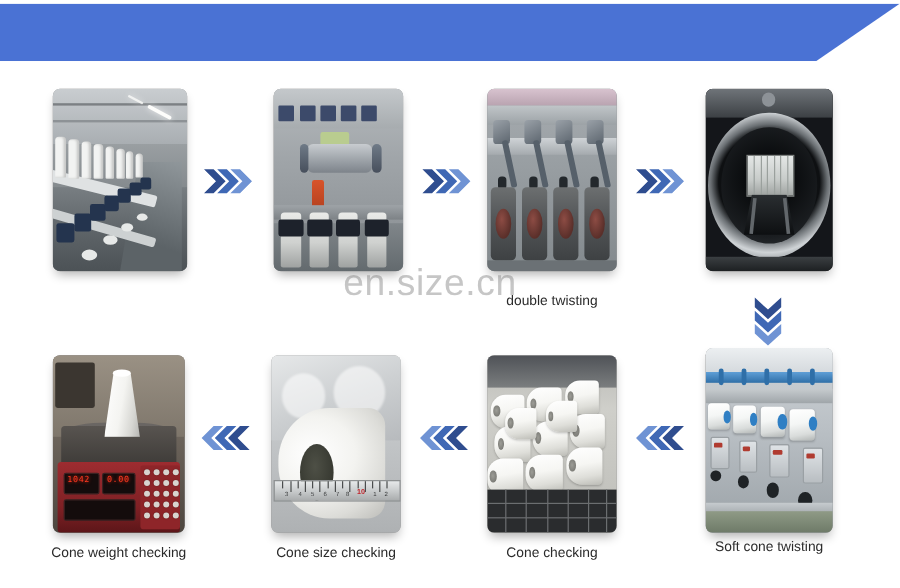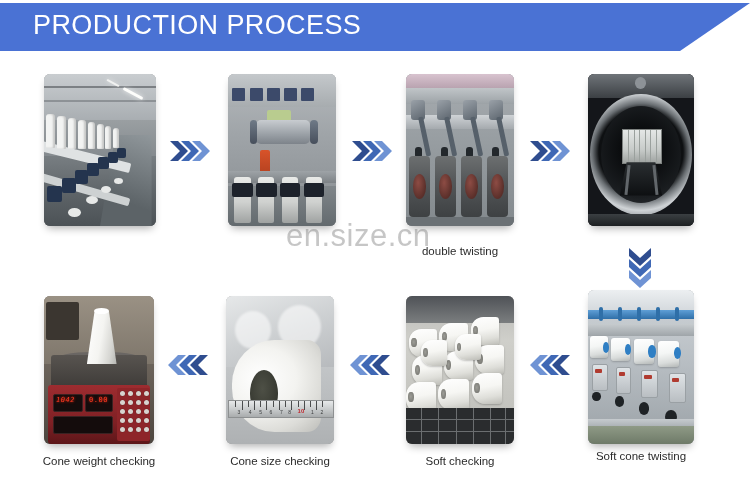--- a/index.html
+++ b/index.html
@@ -218,21 +218,20 @@
   .sc-rew .frame{position:absolute;left:0;width:100%;background:linear-gradient(180deg,#c6cbce,#9fa5a9);}
   .sc-rew .green{position:absolute;left:0;bottom:0;width:100%;height:12%;
      background:linear-gradient(180deg,#8f9a86,#6e7a68);}
 </style>
 </head>
 <body>
 
 <div class="page">
 
   <div class="banner"></div>
-  <div class="banner-title">PRODUCTION PROCESS</div>
 
   <div class="photo" style="left:44px;top:74px;width:112px;height:152px;">
     <div class="scene sc-spin">
       <div class="ceiling"></div>
       <div class="beam" style="top:12px;"></div>
       <div class="beam" style="top:26px;opacity:.7;"></div>
       <div class="lamp" style="left:78px;top:18px;width:22px;height:3px;"></div>
       <div class="lamp" style="left:62px;top:8px;width:14px;height:2px;opacity:.8;"></div>
       <div class="floor"></div>
       <div class="aisle"></div>
@@ -376,21 +375,21 @@
   <div class="photo" style="left:44px;top:296px;width:110px;height:148px;">
     <div class="scene sc-scale">
       <div class="bg"></div>
       <div class="darkbox"></div>
       <div class="plateTop"></div>
       <div class="plate"></div>
       <div class="cone"></div>
       <div class="coneTop"></div>
       <div class="body"></div>
       <div class="lcd" style="left:8%;top:66%;width:26%;height:11%;"></div>
-      <div class="dig" style="left:11%;top:67.5%;font-style:italic;">1042</div>
+      <div class="dig" style="left:11%;top:67.5%;">1042</div>
       <div class="lcd" style="left:37%;top:66%;width:24%;height:11%;"></div>
       <div class="dig" style="left:41%;top:67.5%;">0.00</div>
       <div class="lcd" style="left:8%;top:81%;width:53%;height:11%;"></div>
       <div class="keypad">
         <div class="key" style="left:3px;top:3px;"></div>
         <div class="key" style="left:11px;top:3px;"></div>
         <div class="key" style="left:19px;top:3px;"></div>
         <div class="key" style="left:27px;top:3px;"></div>
         <div class="key" style="left:3px;top:12px;"></div>
         <div class="key" style="left:11px;top:12px;"></div>
@@ -532,16 +531,16 @@
   <div class="arrow" style="left:528px;top:352px;width:44px;height:26px;">
     <svg width="42" height="24" viewBox="0 0 42 24" aria-hidden="true">
       <path d="M41 2 L31 12 L41 22 L33 22 L23 12 L33 2 Z" fill="#2f4d8f"></path>
       <path d="M30 2 L20 12 L30 22 L22 22 L12 12 L22 2 Z" fill="#3f68b5"></path>
       <path d="M19 2 L9 12 L19 22 L11 22 L1 12 L11 2 Z" fill="#6f93d4"></path>
     </svg>
   </div>
 
   <div class="caption" style="left:34px;top:455px;width:130px;">Cone weight checking</div>
   <div class="caption" style="left:220px;top:455px;width:120px;text-align:center;">Cone size checking</div>
-  <div class="caption" style="left:406px;top:455px;width:108px;">Soft checking</div>
+  <div class="caption" style="left:406px;top:455px;width:108px;">Cone checking</div>
   <div class="caption" style="left:578px;top:450px;width:126px;">Soft cone twisting</div>
 
 </div>
 
 </body></html>

